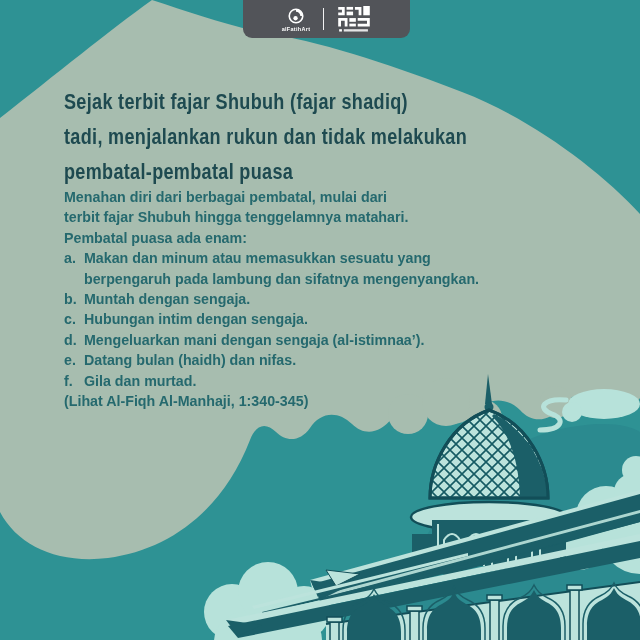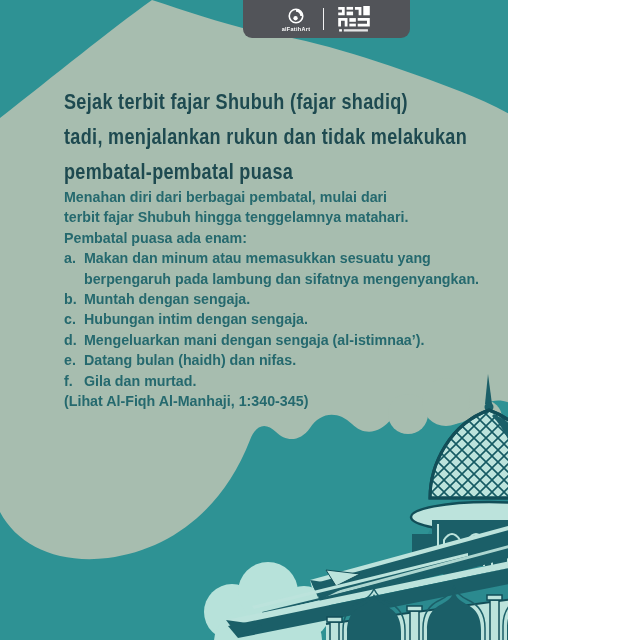--- a/index.html
+++ b/index.html
@@ -1,17 +1,17 @@
 <!DOCTYPE html>
 <html><head>
 <meta charset="utf-8">
 <style>
   html,body{margin:0;padding:0;}
   .canvas{
-    position:relative;width:508px;height:640px;overflow:hidden;
+    position:relative;width:640px;height:640px;overflow:hidden;
     background:#c4b5fd;
     font-family:"Liberation Sans", sans-serif;
     text-decoration:underline;
   }
   svg.scene{position:absolute;left:0;top:0;z-index:0;display:block;}
 
   
   .tab{
     position:absolute;left:243px;top:0;width:167px;height:38px;
     background:#525459;border-radius:0 0 9px 9px;

